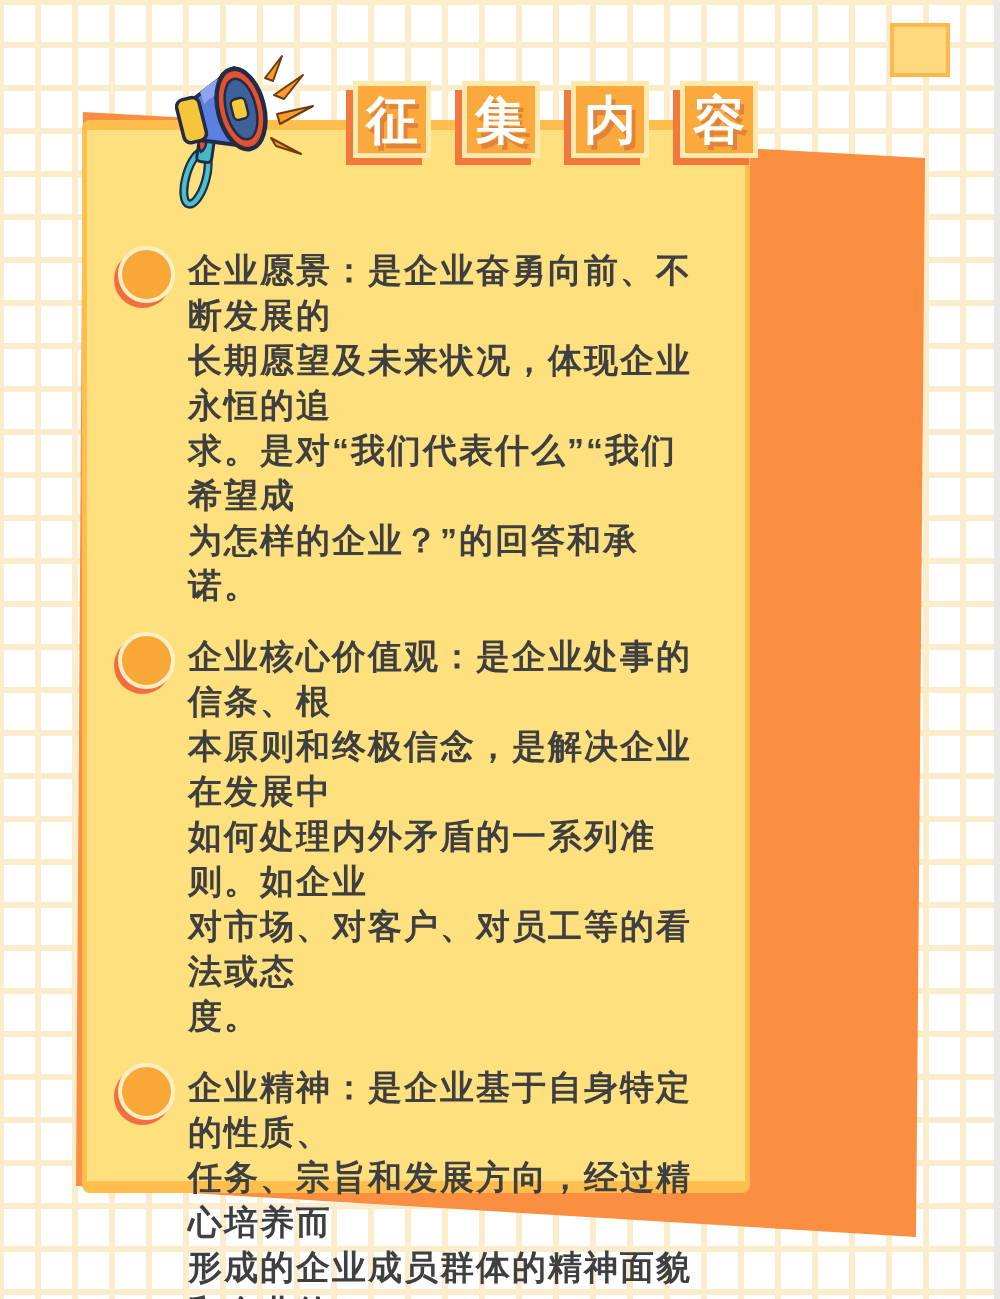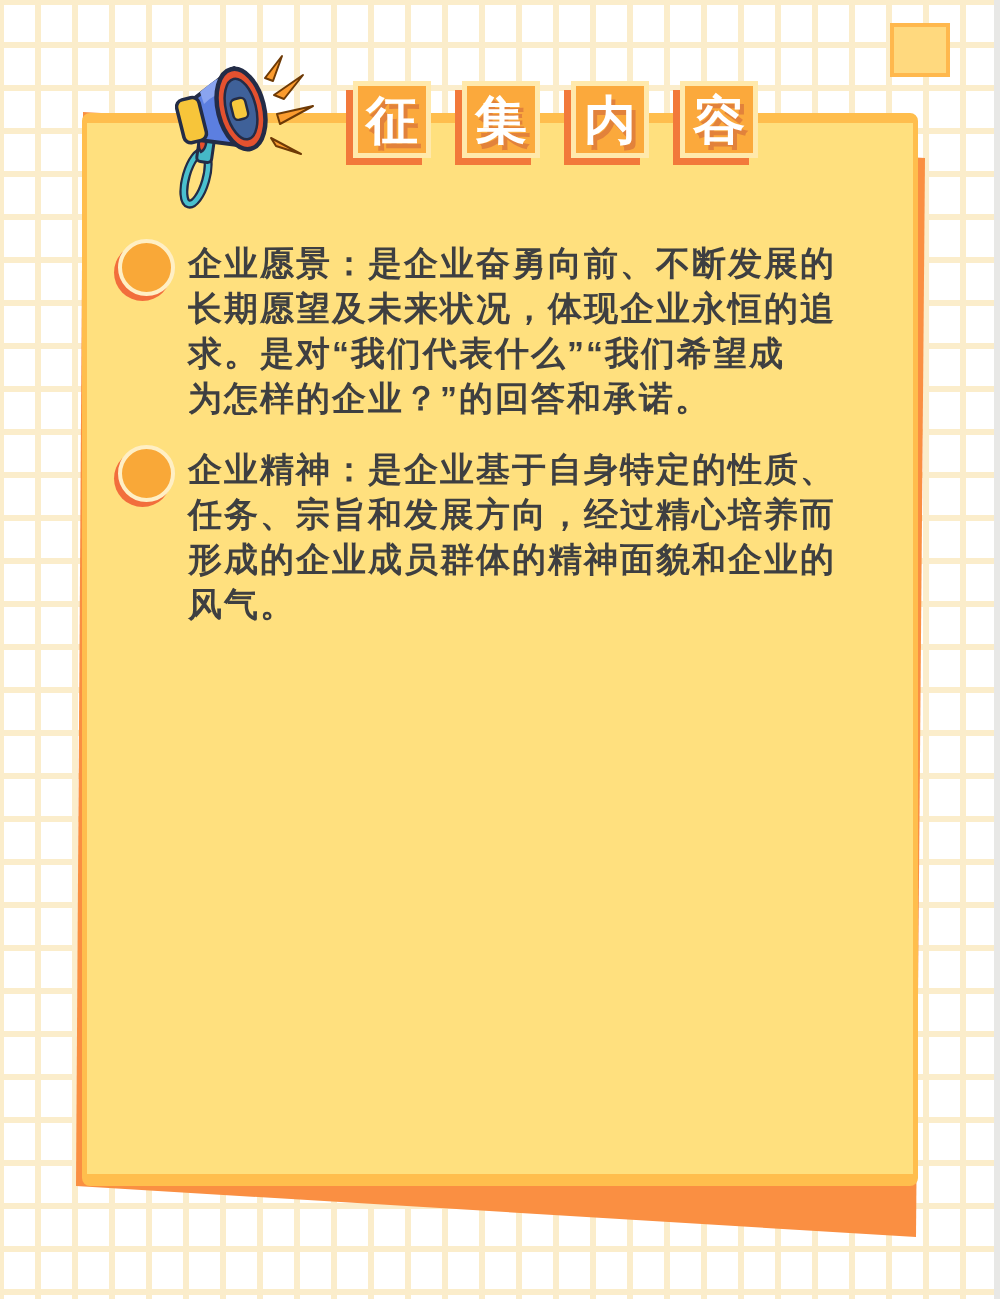--- a/index.html
+++ b/index.html
@@ -22,21 +22,21 @@
     background:var(--edge_strip,#E8E8E6);
   }
   
   .card-back{
     position:absolute;inset:0;
     background:var(--back_orange,#FA8F42);
     clip-path:polygon(83px 112px, 925px 158px, 916px 1237px, 76px 1186px);
   }
   
   .card{
-    position:absolute;left:82px;top:113px;width:836px;height:1073px;
+    position:absolute;left:82px;top:120px;width:668px;height:1073px;
     box-sizing:border-box;
     background:var(--card_fill,#FFE07E);
     border-style:solid;
     border-color:var(--card_border,#FFBE4D);
     border-width:10px 5px 12px 5px;
     border-radius:8px;
   }
   .card-inner{
     padding:118px 35px 0 31px;
   }
@@ -102,20 +102,28 @@
 
       <div class="item">
         <span class="bullet"></span>
         <p>企业愿景：是企业奋勇向前、不断发展的
 长期愿望及未来状况，体现企业永恒的追
 求。是对“我们代表什么”“我们希望成
 为怎样的企业？”的回答和承诺。</p>
       </div>
 
 
+      <div class="item">
+        <span class="bullet"></span>
+        <p>企业核心价值观：是企业处事的信条、根
+本原则和终极信念，是解决企业在发展中
+如何处理内外矛盾的一系列准则。如企业
+对市场、对客户、对员工等的看法或态
+度。</p>
+      </div>
 
       <div class="item">
         <span class="bullet"></span>
         <p>企业精神：是企业基于自身特定的性质、
 任务、宗旨和发展方向，经过精心培养而
 形成的企业成员群体的精神面貌和企业的
 风气。</p>
       </div>
 
     </div>

